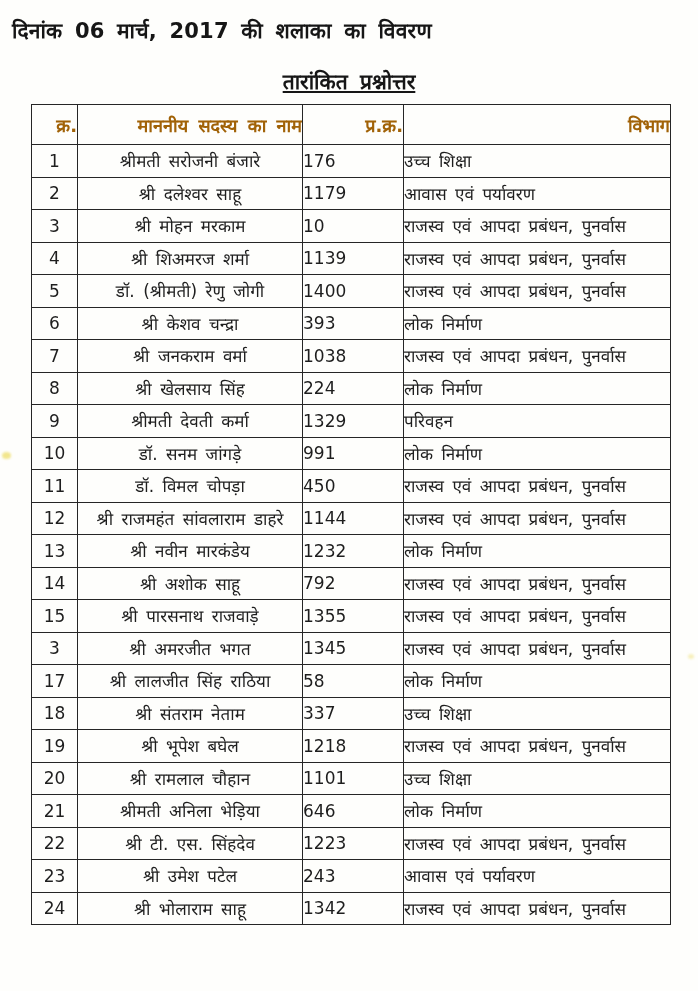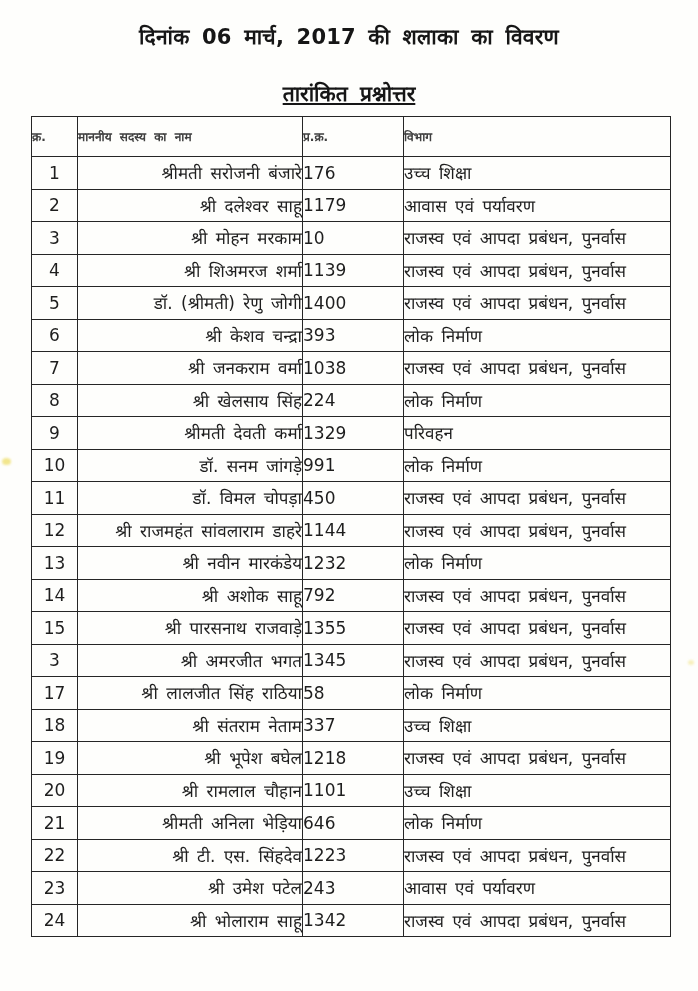--- a/index.html
+++ b/index.html
@@ -14,23 +14,23 @@
     color: #1c1c1c;
     position: relative;
     overflow: hidden;
   }
   .page {
     width: 698px;
     height: 991px;
     position: relative;
   }
   .doc-title {
-    margin: 18px;
+    margin: 12px;
     padding-top: 4px;
-    text-align: center;
+    text-align: left;
     font-size: 21px;
     font-weight: bold;
     word-spacing: 5px;
     letter-spacing: 0.2px;
     color: #161616;
   }
   .doc-subtitle {
     margin: 0;
     padding-top: 11px;
     text-align: center;
@@ -50,44 +50,44 @@
   table.shalaka th,
   table.shalaka td {
     border: 1.6px solid #262626;
     overflow: hidden;
     white-space: nowrap;
     vertical-align: middle;
     padding: 0;
   }
   table.shalaka th {
     height: 39px;
-    font-size: 12px;
+    font-size: 18px;
     font-weight: bold;
-    text-align: left;
+    text-align: right;
     word-spacing: 4px;
-    color: #404040;
+    color: #a16207;
   }
   table.shalaka td {
     height: 31.5px;
     font-size: 17px;
     word-spacing: 3px;
     color: #1e1e1e;
   }
   col.c-serial { width: 46px; }
   col.c-name   { width: 225px; }
   col.c-qno    { width: 101px; }
   col.c-dept   { width: 267px; }
   td.col-serial {
     text-align: center;
     font-size: 15px;
     color: #2a2a2a;
   }
   td.col-name {
     padding-left: 5px;
-    text-align: right;
+    text-align: center;
   }
   td.col-qno {
     text-align: left;
     font-size: 15px;
     color: #2a2a2a;
   }
   td.col-dept {
     padding-left: 6px;
     text-align: left;
   }

